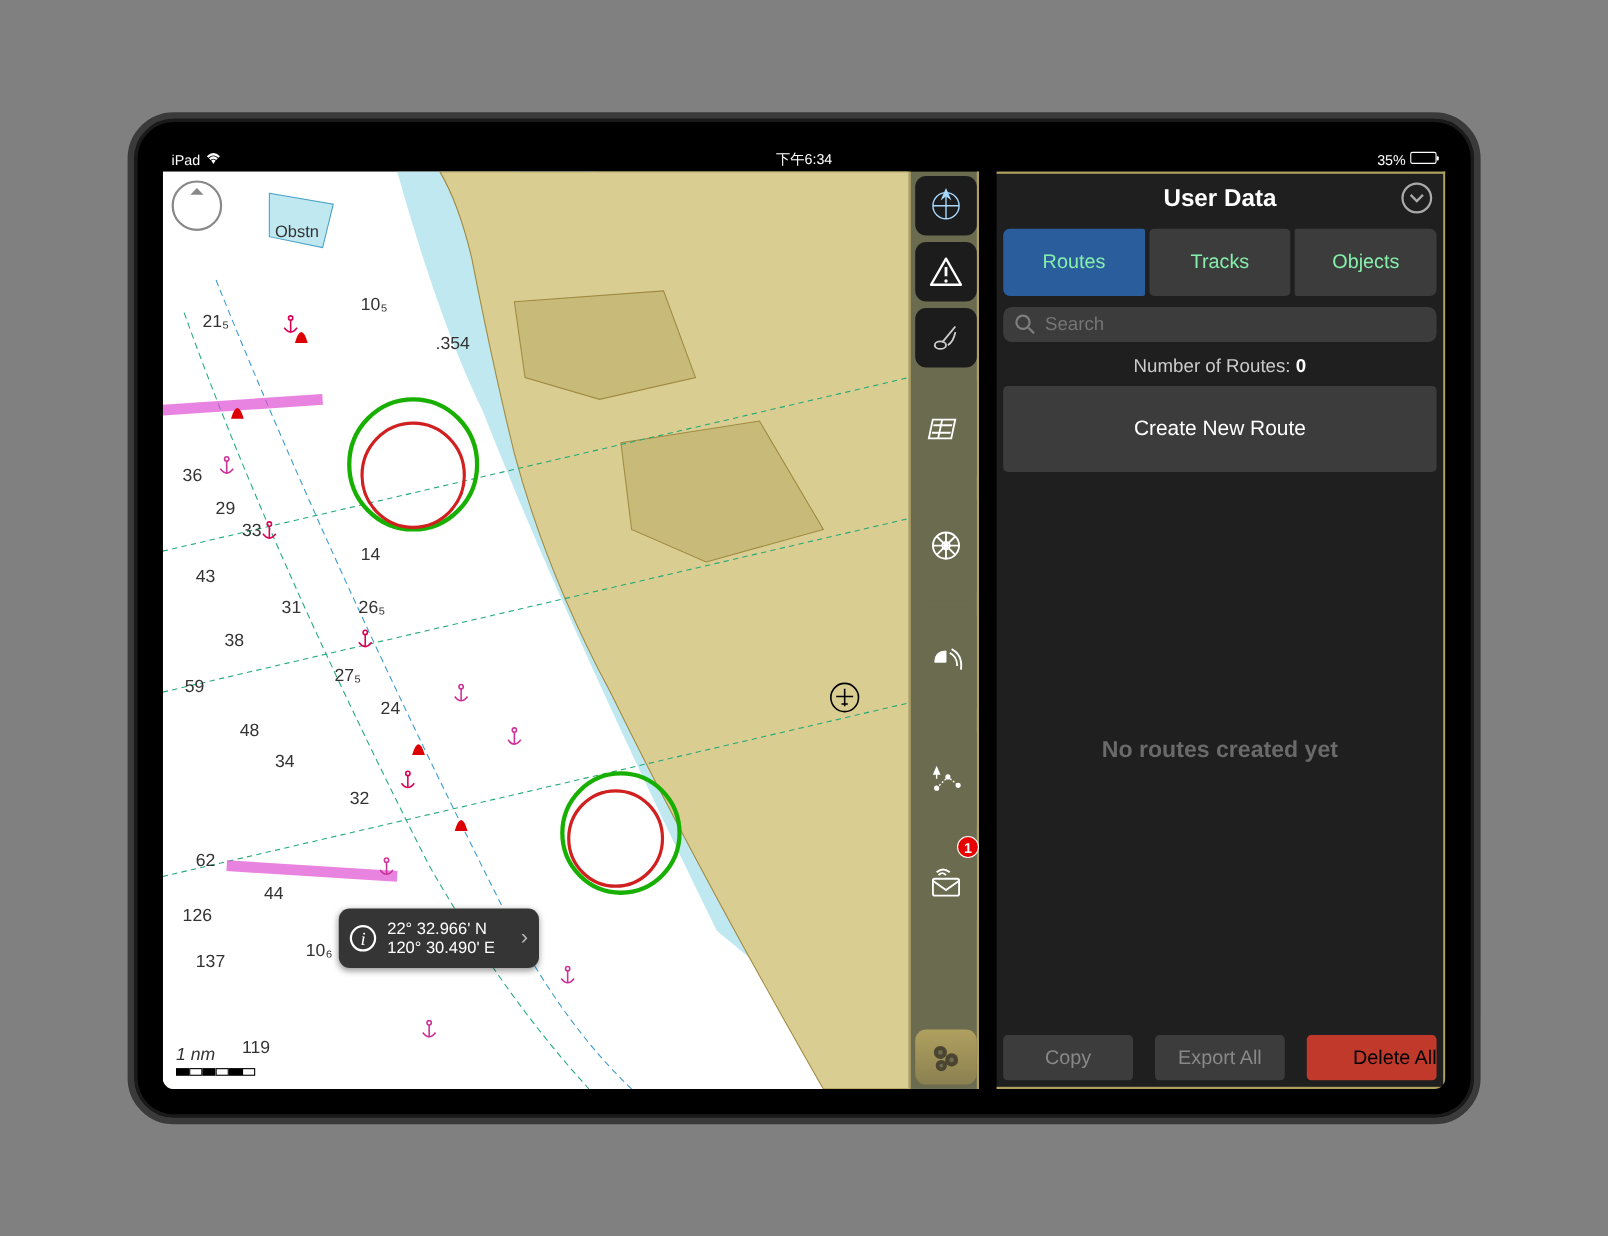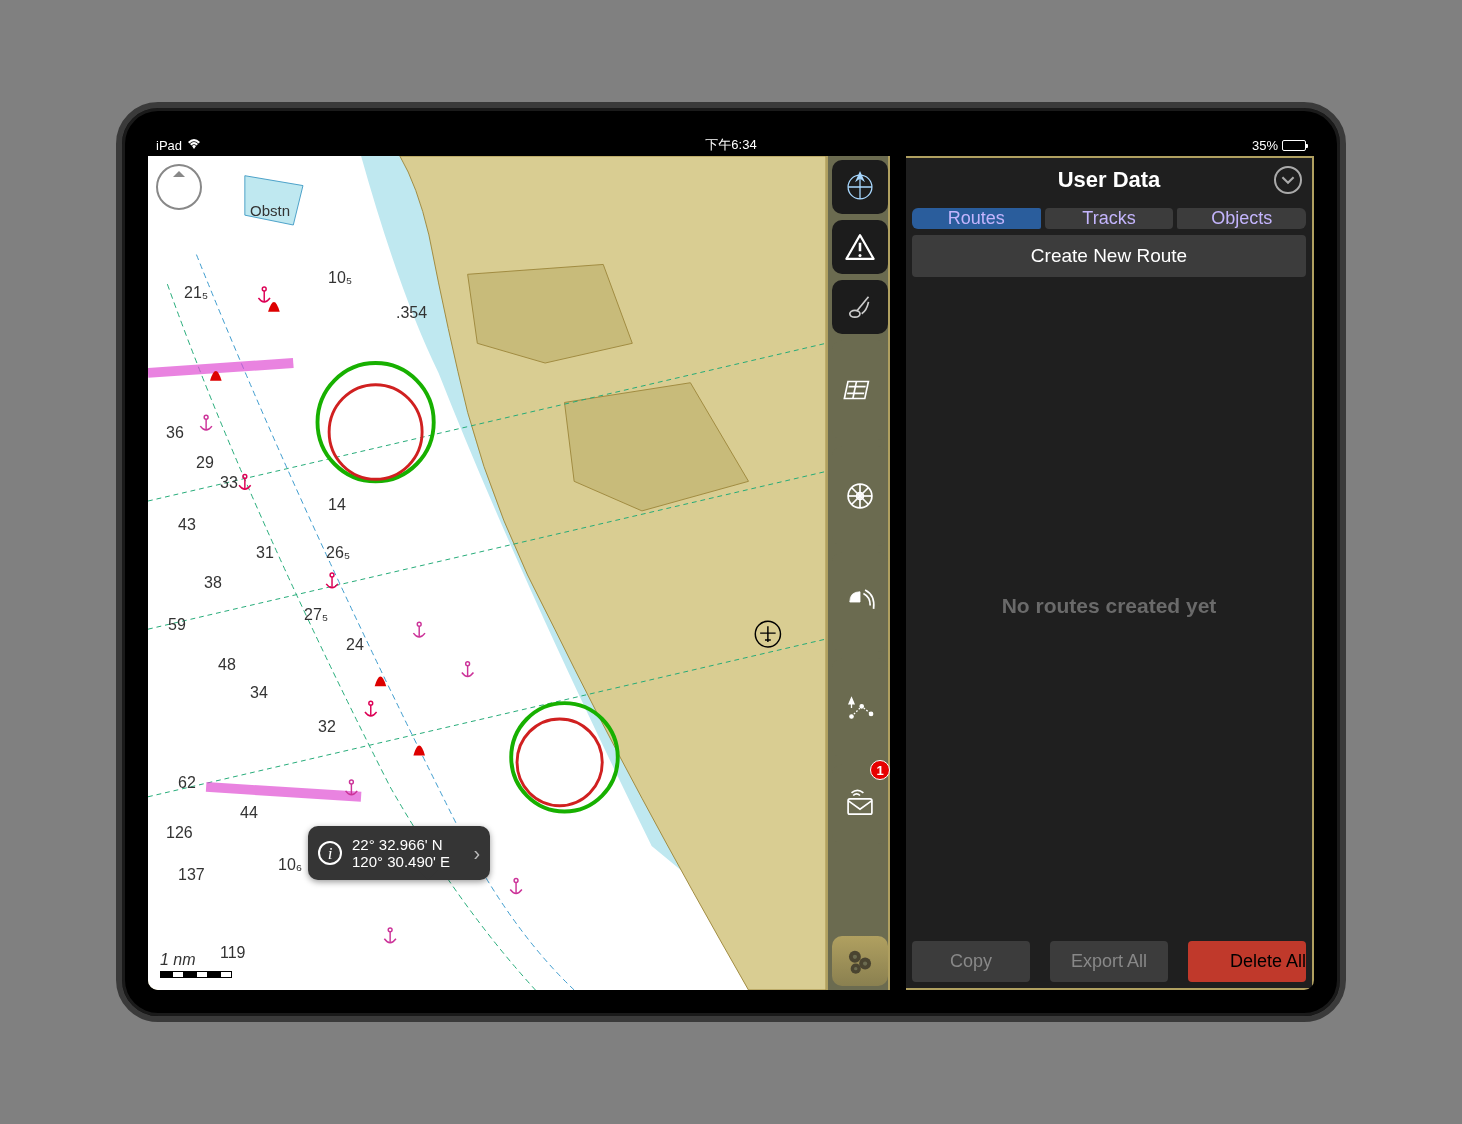--- a/index.html
+++ b/index.html
@@ -17,21 +17,21 @@
   }
   *{box-sizing:border-box;margin:0;padding:0;font-family:-apple-system,Helvetica,Arial,sans-serif;}
   body{background:#808080;display:flex;align-items:center;justify-content:center;height:1124px;width:1462px;overflow:hidden;}
   .ipad-frame{width:1230px;height:920px;background:#000;border-radius:42px;border:6px solid #3a3a3a;box-shadow:0 0 0 2px #808080, inset 0 0 0 3px #1a1a1a;position:relative;padding:26px;}
   .screen{width:100%;height:100%;background:#000;border-radius:10px;position:relative;overflow:hidden;}
 
   
   .statusbar{position:absolute;top:0;left:0;right:0;height:22px;display:flex;align-items:center;color:#fff;font-size:13px;z-index:50;}
   .statusbar .left{padding-left:8px;display:flex;align-items:center;gap:5px;}
   .statusbar .center{position:absolute;left:50%;transform:translateX(-50%);}
-  .statusbar .right{margin-left:auto;padding-right:8px;display:flex;align-items:center;gap:4px;}
+  .statusbar .right{margin-left:auto;padding-right:8px;display:flex;align-items:flex-start;gap:4px;}
   .battery-icon{width:24px;height:11px;border:1px solid #fff;border-radius:2px;position:relative;}
   .battery-icon::after{content:"";position:absolute;right:-3px;top:3px;width:2px;height:4px;background:#fff;border-radius:0 1px 1px 0;}
   .battery-fill{height:100%;width:35%;background:#fff;}
   .wifi-icon{display:inline-block;}
 
   .app{position:absolute;top:22px;left:0;right:0;bottom:0;display:flex;}
 
   
   .map-area{flex:1;position:relative;background:linear-gradient(120deg,#fff 0%,#fff 28%,#bfe8f0 28%,#bfe8f0 34%,#d9cd92 34%,#d9cd92 100%);overflow:hidden;}
   .map-svg{position:absolute;inset:0;width:100%;height:100%;}
@@ -56,30 +56,30 @@
   .tool-btn.gears{background:linear-gradient(180deg,#b0a060 0%,#8a8050 100%);height:50px;margin-top:auto;}
   .tool-btn svg{width:34px;height:34px;}
   .badge{position:absolute;top:-4px;right:-2px;background:#e60000;color:#fff;border-radius:50%;width:20px;height:20px;font-size:13px;display:flex;align-items:center;justify-content:center;font-weight:700;border:1px solid #fff;}
 
   
   .side-panel{width:408px;background:var(--panel-darker);display:flex;flex-direction:column;border:2px solid var(--gold);border-left:none;margin-left:16px;}
   .panel-header{height:44px;display:flex;align-items:center;justify-content:center;position:relative;color:#fff;font-size:22px;font-weight:700;}
   .panel-header .collapse{position:absolute;right:10px;width:28px;height:28px;border:2px solid #aaa;border-radius:50%;display:flex;align-items:center;justify-content:center;cursor:pointer;}
   .panel-header .collapse svg{width:14px;height:14px;}
   .segmented{display:flex;gap:4px;padding:6px;}
-  .seg{flex:1;text-align:center;padding:0 0;background:#3c3c3c;color:#c4b5fd;font-size:18px;border-radius:4px;cursor:pointer;}
+  .seg{flex:1;text-align:center;padding:20px 0;background:#3c3c3c;color:#86efac;font-size:18px;border-radius:4px;cursor:pointer;}
   .seg:first-child{border-radius:6px 2px 2px 6px;}
   .seg:last-child{border-radius:2px 6px 6px 2px;}
   .seg.active{background:var(--blue-tab);}
   .searchbox{margin:4px 6px;background:#3c3c3c;border-radius:8px;display:flex;align-items:center;padding:6px 10px;gap:8px;}
   .searchbox input{flex:1;background:transparent;border:none;outline:none;color:#ddd;font-size:17px;}
   .searchbox svg{width:20px;height:20px;opacity:.6;}
   .count-row{text-align:center;color:#ccc;font-size:17px;padding:8px 0;}
   .count-row b{color:#fff;}
-  .create-btn{margin:0 6px;background:#3c3c3c;color:#fff;text-align:center;padding:10px;font-size:19px;border-radius:4px;cursor:pointer;}
+  .create-btn{margin:0 6px;background:#3c3c3c;color:#fff;text-align:center;padding:28px;font-size:19px;border-radius:4px;cursor:pointer;}
   .empty-msg{flex:1;display:flex;align-items:center;justify-content:center;color:#6a6a6a;font-size:21px;font-weight:600;}
   .bottom-actions{display:flex;gap:20px;padding:6px;}
   .act-btn{flex:1;text-align:center;padding:10px 0;background:#3c3c3c;color:#888;font-size:18px;border-radius:4px;cursor:pointer;}
   .act-btn.danger{background:var(--red-btn);color:#000000;text-align:right;}
 
   
   .map-num{position:absolute;font-size:16px;color:#333;}
   .map-label{position:absolute;font-size:15px;color:#333;}
 </style>
 </head>
@@ -324,20 +324,30 @@
             <svg viewBox="0 0 10 10">
                 <path d="M1 3 L5 7 L9 3" fill="none" stroke="#aaa" stroke-width="1.5"></path>
               </svg>
           </span>
         </div>
         <div class="segmented">
           <div class="seg active">Routes</div>
           <div class="seg">Tracks</div>
           <div class="seg">Objects</div>
         </div>
+        <div class="searchbox">
+          <svg viewBox="0 0 20 20">
+              <circle cx="8" cy="8" r="6" fill="none" stroke="#aaa" stroke-width="2"></circle>
+              <line x1="13" y1="13" x2="18" y2="18" stroke="#aaa" stroke-width="2"></line>
+            </svg>
+          <input placeholder="Search" style="">
+        </div>
+        <div class="count-row">
+          <span>Number of Routes: </span><b>0</b>
+        </div>
         <div class="create-btn">Create New Route</div>
         <div class="empty-msg">No routes created yet</div>
         <div class="bottom-actions">
           <div class="act-btn">Copy</div>
           <div class="act-btn">Export All</div>
           <div class="act-btn danger">Delete All</div>
         </div>
       </div>
 
     </div>

